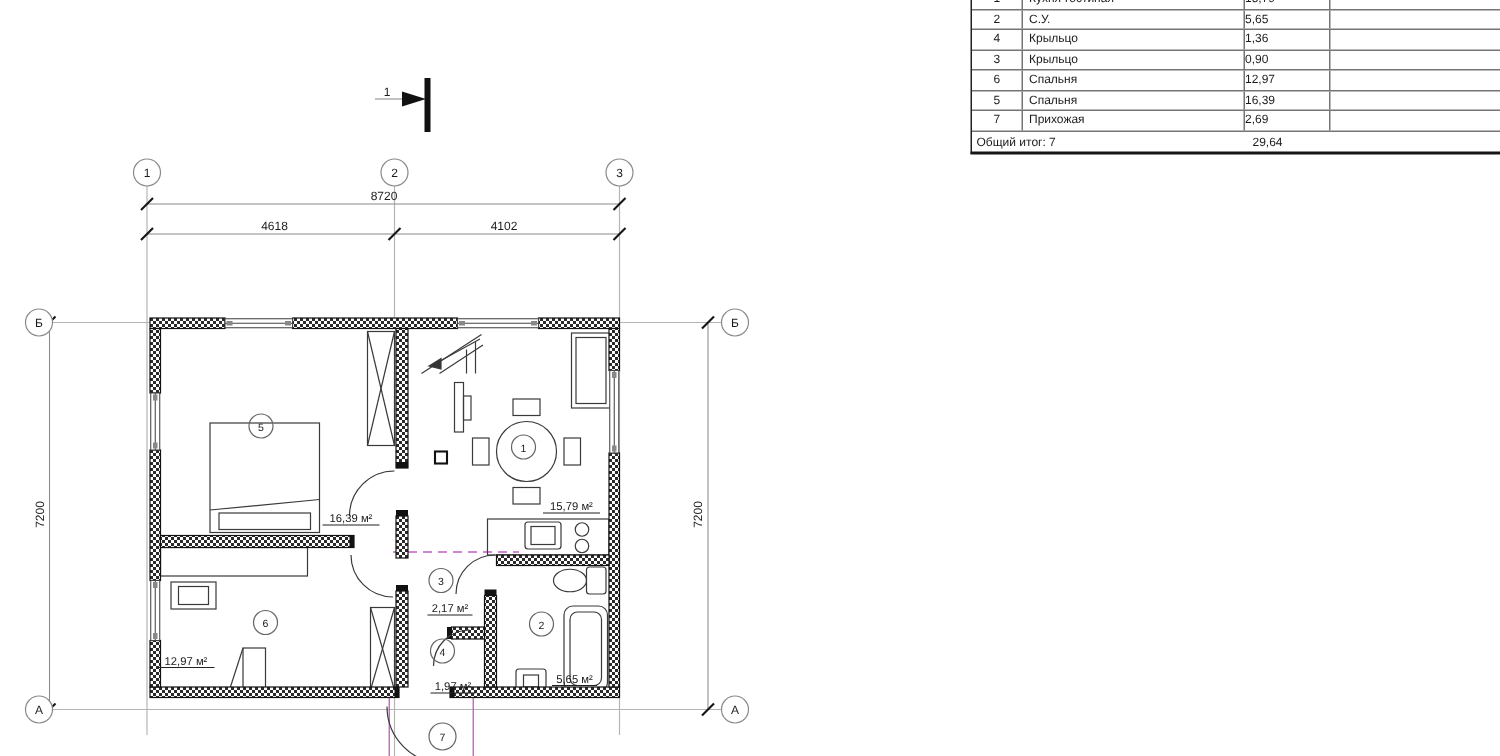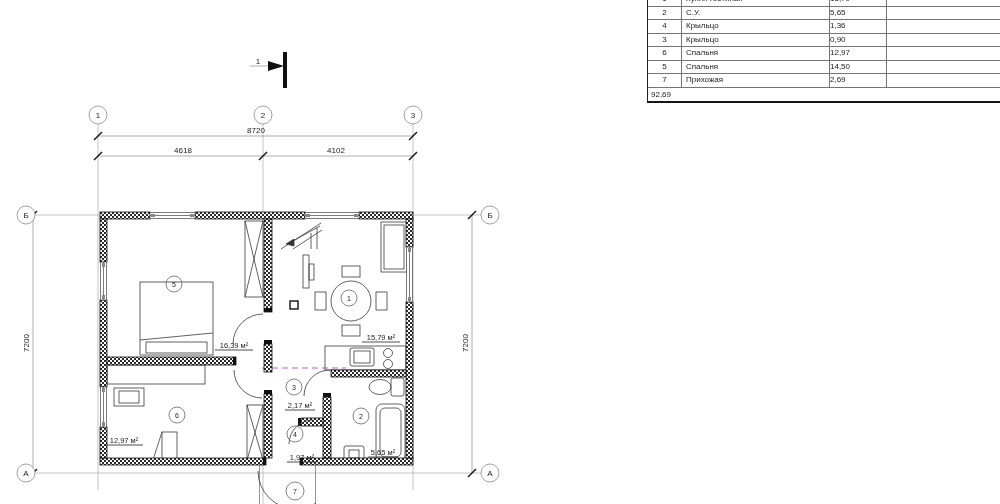--- a/index.html
+++ b/index.html
@@ -324,27 +324,28 @@
   </div>
   <div class="tr">
     <div class="c num">6</div>
     <div class="c name">Спальня</div>
     <div class="c val">12,97</div>
     <div class="c rest"></div>
   </div>
   <div class="tr">
     <div class="c num">5</div>
     <div class="c name">Спальня</div>
-    <div class="c val">14,50</div>
+    <div class="c val">16,39</div>
     <div class="c rest"></div>
   </div>
   <div class="tr">
     <div class="c num">7</div>
     <div class="c name">Прихожая</div>
     <div class="c val">2,69</div>
     <div class="c rest"></div>
   </div>
   <div class="tfoot">
-    <div class="tot">92,69</div>
+    <div class="lbl">Общий итог: 7</div>
+    <div class="tot">29,64</div>
   </div>
 </div>
 
 </div>
 
 </body></html>

